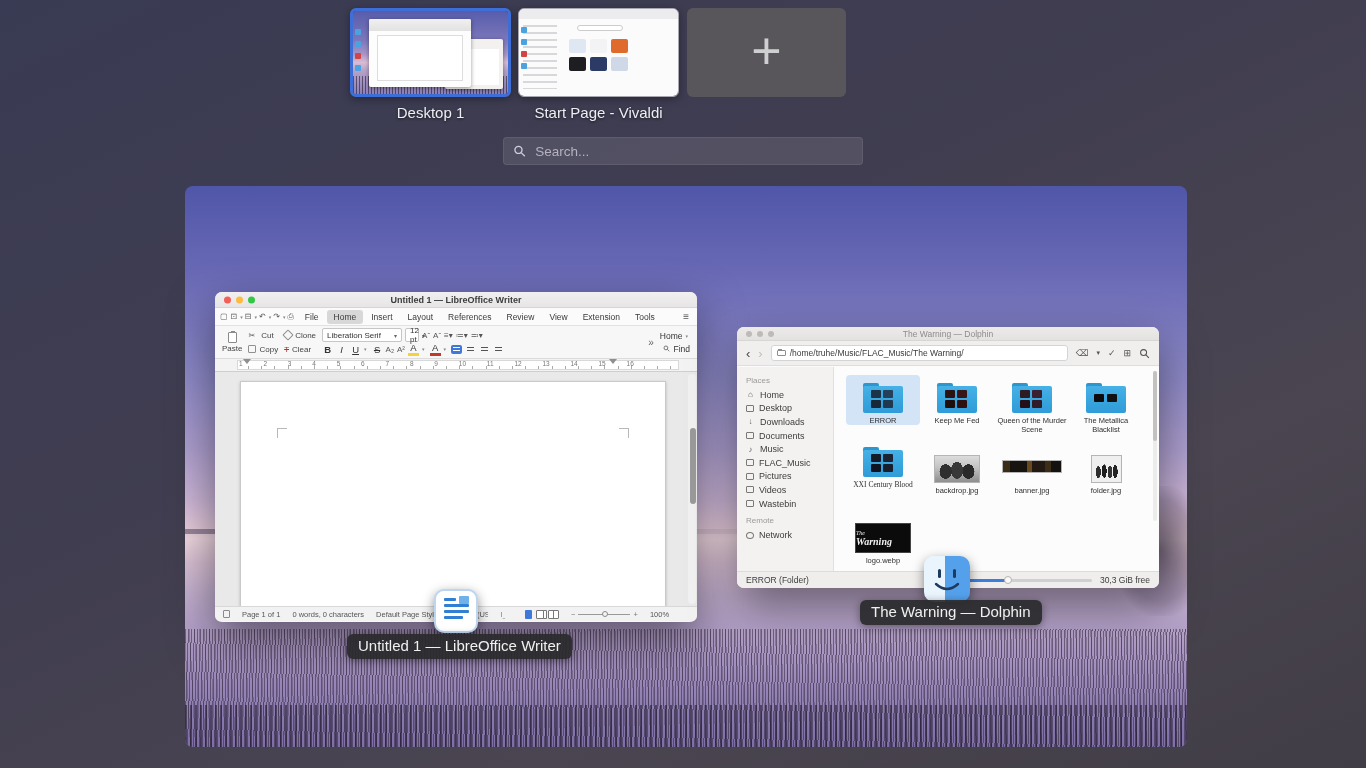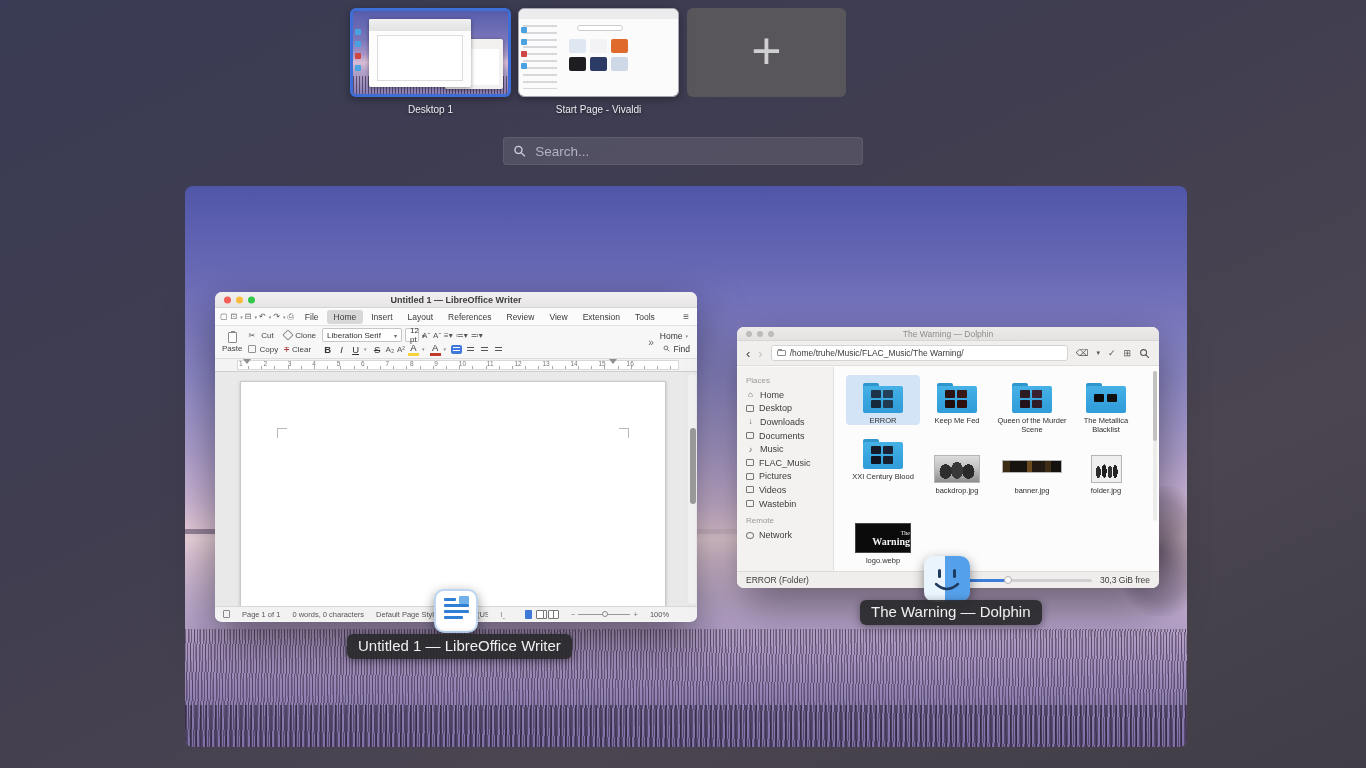--- a/index.html
+++ b/index.html
@@ -7,21 +7,21 @@
   .stage{position:relative;width:1366px;height:768px;overflow:hidden;
     font-family:"Liberation Sans",sans-serif;
     background:linear-gradient(155deg,#393b54 0%,#403d50 40%,#4a4550 72%,#413d46 100%);}
 
   
   .desk-row{position:absolute;top:8px;left:350px;display:flex;gap:7px;}
   .desk{width:161px;display:flex;flex-direction:column;align-items:center;}
   .desk-thumb{width:161px;height:89px;border-radius:6px;overflow:hidden;position:relative;
     border:1px solid rgba(255,255,255,0.55);box-shadow:0 2px 8px rgba(0,0,0,.35);}
   .desk-thumb.sel{border:3px solid #3e6fd9;}
-  .desk-label{margin-top:7px;font-size:10px;color:#edeef3;text-shadow:0 1px 3px rgba(0,0,0,.6);}
+  .desk-label{margin-top:7px;font-size:15px;color:#edeef3;text-shadow:0 1px 3px rgba(0,0,0,.6);}
   .add-desk{width:159px;height:89px;border-radius:6px;background:#59565b;display:flex;
     align-items:center;justify-content:center;}
   .add-plus{font-size:52px;font-weight:100;color:#cfcfd2;line-height:0;margin-top:-4px;}
 
   
   .wpgrad{position:absolute;inset:0;background:linear-gradient(180deg,#575cab 0%,#7b77bb 35%,#a795c8 52%,#d9bcd4 62%,#b5a2c8 72%,#8d80b8 100%);}
   .mini-reeds{position:absolute;left:0;right:0;bottom:0;height:18px;
     background:repeating-linear-gradient(90deg,rgba(40,30,52,.6) 0 1px,transparent 1px 3px);}
   .mini-dock{position:absolute;left:2px;top:18px;display:flex;flex-direction:column;gap:6px;}
   .mini-dock span{width:6px;height:6px;border-radius:1px;background:#4aa3e0;display:block;}
@@ -183,21 +183,21 @@
      linear-gradient(180deg,#dcdcdc 0%,#c2c2c2 45%,#8e8e8e 100%);}
   .th-banner{width:60px;height:13px;background:
      linear-gradient(90deg,#3c2c16 0 12%,#17130f 12% 42%,#6a4a1e 42% 50%,#221a12 50% 72%,#3d2d16 72% 82%,#15110e 82%);}
   .th-folderjpg{width:31px;height:28px;background:
      radial-gradient(ellipse 4px 10px at 22% 62%,#2c2c2c 60%,transparent 61%),
      radial-gradient(ellipse 4px 11px at 42% 58%,#1e1e1e 60%,transparent 61%),
      radial-gradient(ellipse 4px 10px at 62% 62%,#333 60%,transparent 61%),
      radial-gradient(ellipse 4px 11px at 80% 60%,#222 60%,transparent 61%),
      #efefef;}
   .th-logo{width:56px;height:30px;background:#0b0b0b;border:1px solid #444;display:flex;flex-direction:column;
-     align-items:flex-end;justify-content:center;color:#f2f2f2;font-family:"Liberation Serif",serif;}
+     align-items:flex-start;justify-content:center;color:#f2f2f2;font-family:"Liberation Serif",serif;font-style:italic;}
   .th-logo .l1{font-size:6px;line-height:1;}
   .th-logo .l2{font-size:10px;line-height:1.1;font-weight:bold;}
   .d-scroll{position:absolute;right:2px;top:4px;width:4px;height:150px;background:#ececea;border-radius:2px;}
   .d-scroll i{position:absolute;left:0;top:0;width:4px;height:70px;background:#c4c2c0;border-radius:2px;display:block;}
   .d-status{position:absolute;left:0;right:0;bottom:0;height:17px;background:#f0eeec;border-top:1px solid #dedcda;
     display:flex;align-items:center;font-size:8.5px;color:#3c3c3c;padding:0 9px;gap:8px;}
   .d-slider{margin-left:auto;width:128px;height:3px;background:#d2cfd2;border-radius:2px;position:relative;}
   .d-slider .fill{position:absolute;left:0;top:0;height:3px;width:44px;background:#3d7edb;border-radius:2px;}
   .d-slider .knob{position:absolute;left:40px;top:-3px;width:8px;height:8px;border-radius:50%;background:#fafafa;border:1px solid #b5b3b1;}
 
@@ -554,21 +554,21 @@
               <div class="folder">
                 <div class="fthumbs row1">
                   <span style="background:#0c0c0c"></span>
                   <span style="background:#111"></span>
                 </div>
               </div>
             </div>
           <div class="flabel">The Metallica Blacklist</div>
         </div>
 
-        <div class="fcell" style="left:12px;top:68px;">
+        <div class="fcell" style="left:12px;top:76px;font-family:Liberation Serif, serif;">
           <div class="fico">
               <div class="folder">
                 <div class="fthumbs">
                   <span style="background:#141a28"></span>
                   <span style="background:#1b2334"></span>
                   <span style="background:#0f1420"></span>
                   <span style="background:#18202e"></span>
                 </div>
               </div>
             </div>

